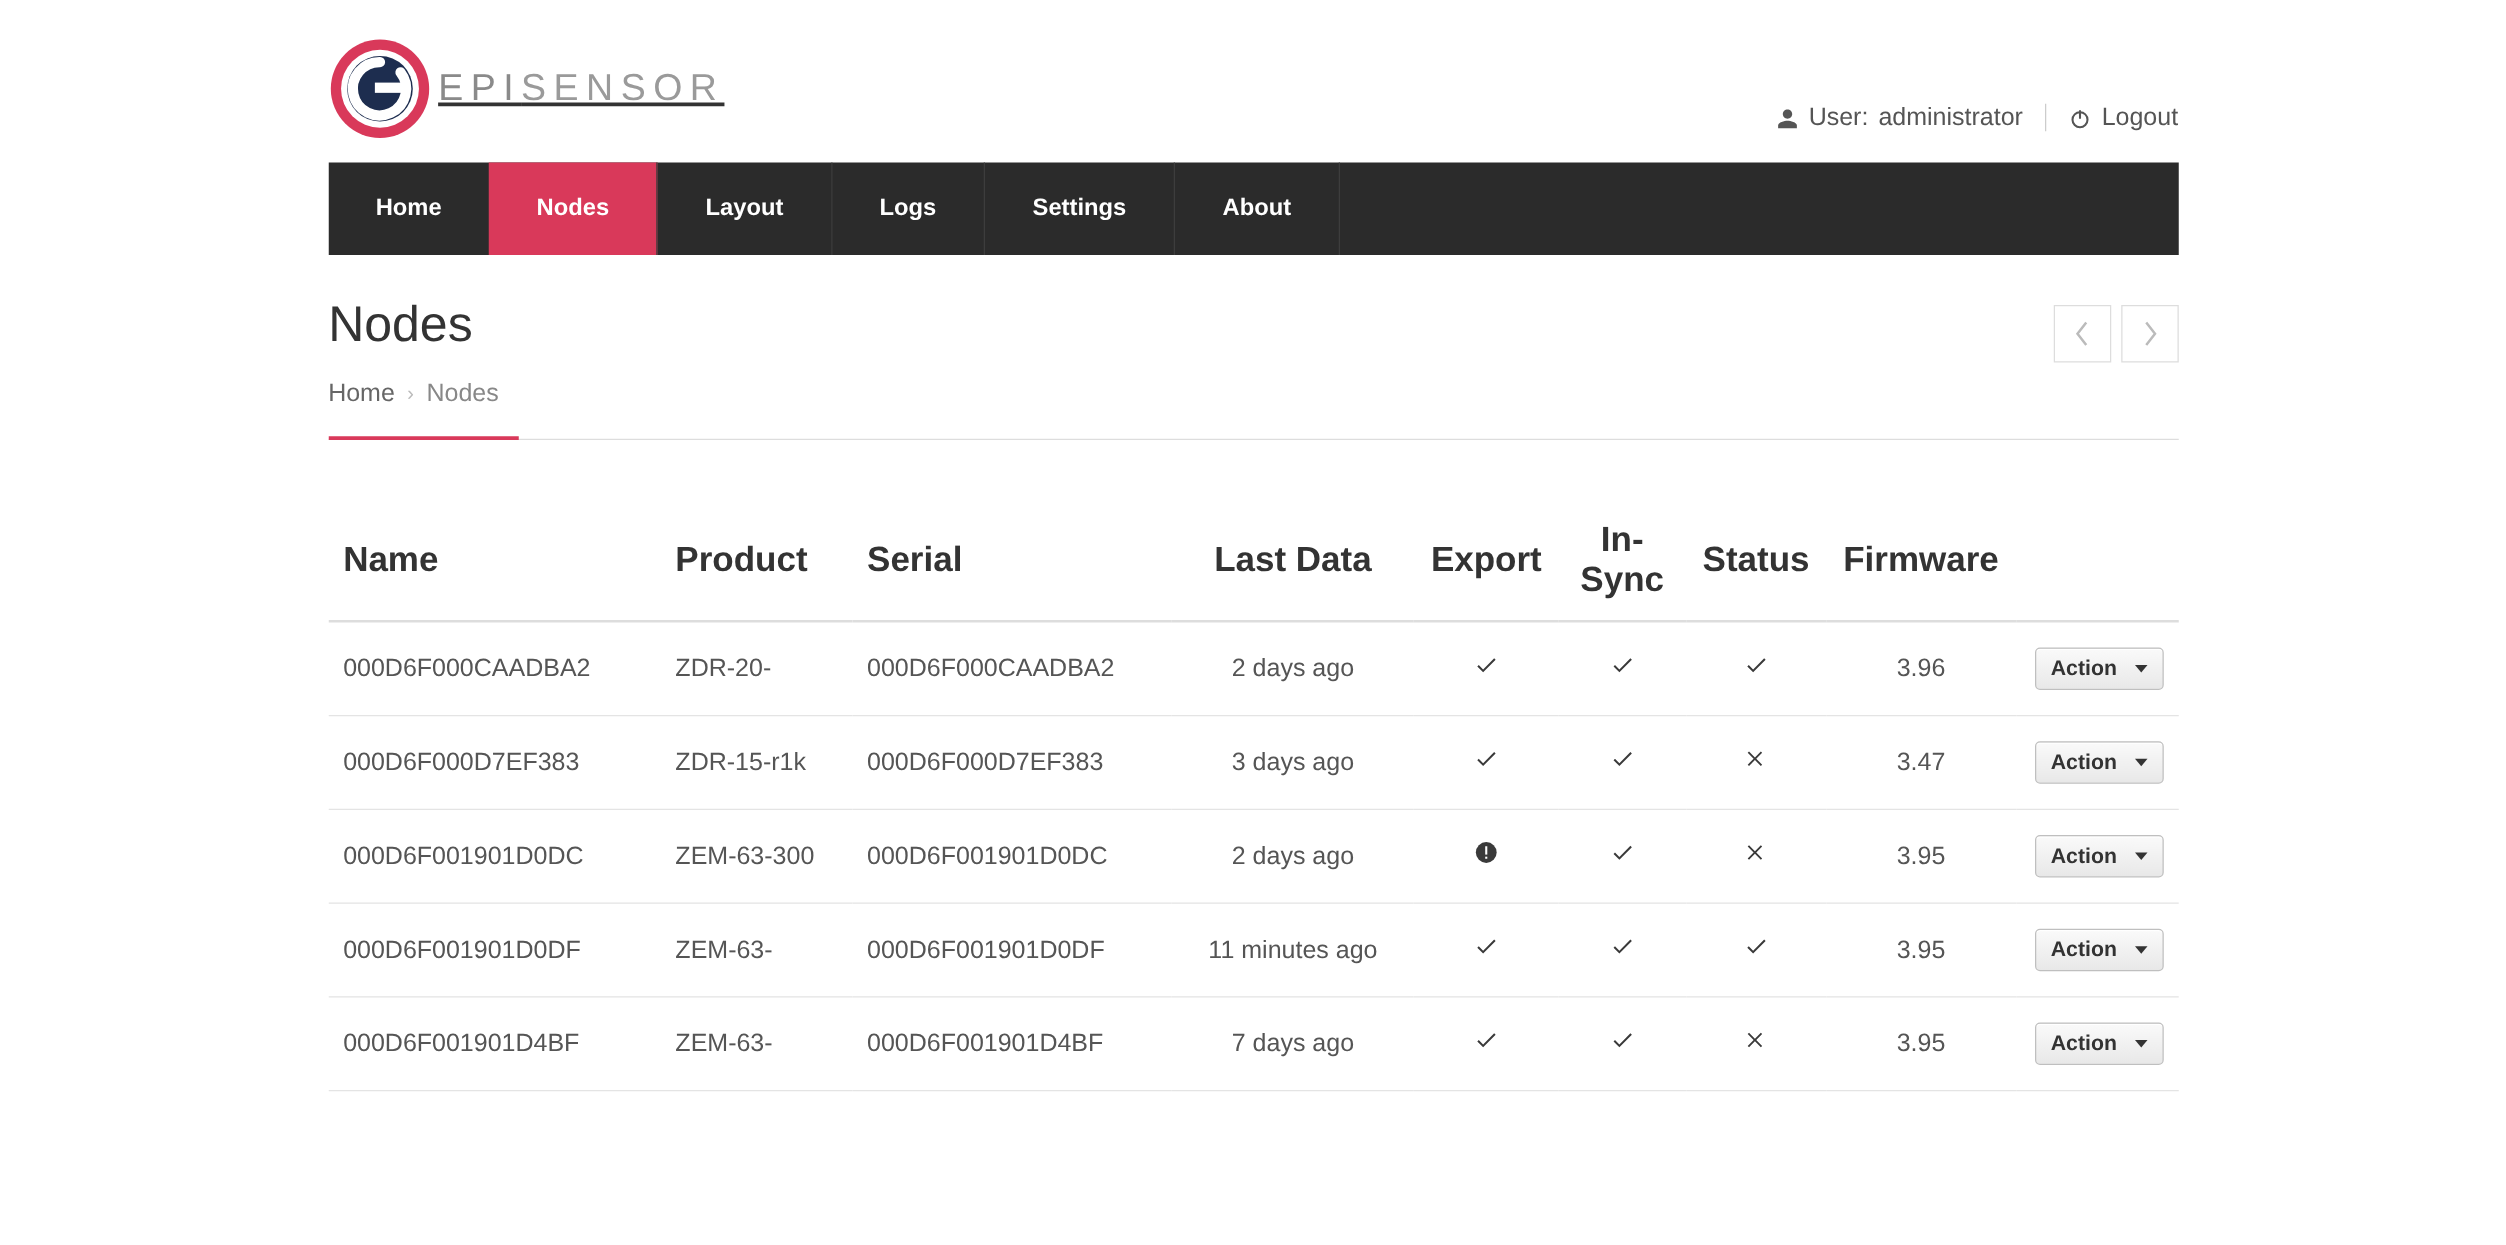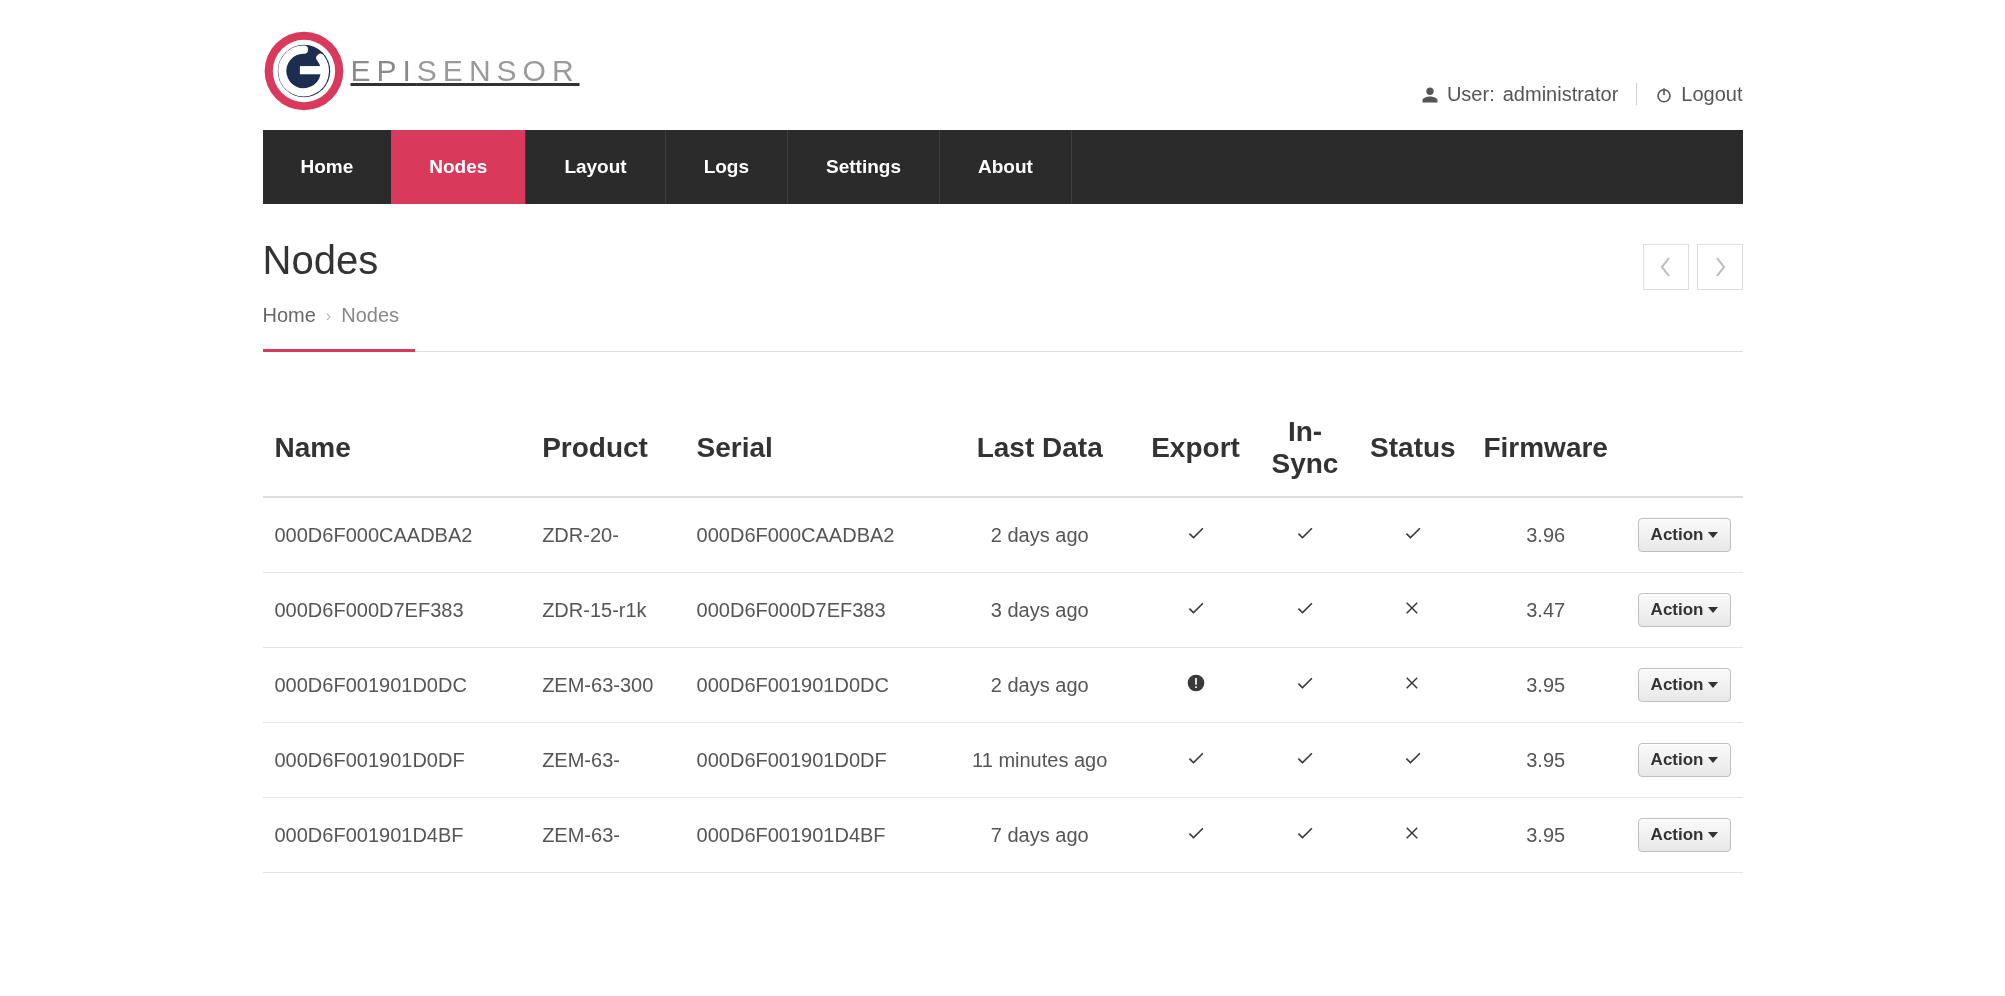--- a/index.html
+++ b/index.html
@@ -37,21 +37,21 @@
   .underline-accent { position: absolute; left: 0; bottom: -1px; height: 3px; width: 152px; background: #d9395a; }
 
   
   table { width: 100%; border-collapse: collapse; margin-top: 48px; }
   thead th { text-align: left; font-weight: 700; font-size: 28px; color: #333; padding: 16px 12px; border-bottom: 2px solid #ddd; }
   tbody td { font-size: 20px; color: #555; padding: 20px 12px; border-bottom: 1px solid #e4e4e4; vertical-align: middle; }
   th.center, td.center { text-align: center; }
   th.right, td.right { text-align: right; }
 
   .icon-cell { color: #444; }
-  .action-btn { display: inline-flex; align-items: center; gap: 4px; background: linear-gradient(#fafafa,#e8e8e8); border: 1px solid #bfbfbf; border-radius: 4px; padding: 6px 12px; font-size: 17px; font-weight: 700; color: #333; cursor: pointer; box-shadow: inset 0 1px 0 #fff; }
+  .action-btn { display: inline-flex; align-items: center; gap: 14px; background: linear-gradient(#fafafa,#e8e8e8); border: 1px solid #bfbfbf; border-radius: 4px; padding: 6px 12px; font-size: 17px; font-weight: 700; color: #333; cursor: pointer; box-shadow: inset 0 1px 0 #fff; }
   .caret-down { width: 0; height: 0; border-left: 5px solid transparent; border-right: 5px solid transparent; border-top: 6px solid #333; }
 
   .col-name    { width: 260px; }
   .col-product { width: 150px; }
   .col-serial  { width: 250px; }
   .col-last    { width: 190px; }
   .col-flag    { width: 100px; }
   .col-fw      { width: 120px; }
   .col-action  { width: 110px; }
 </style>

